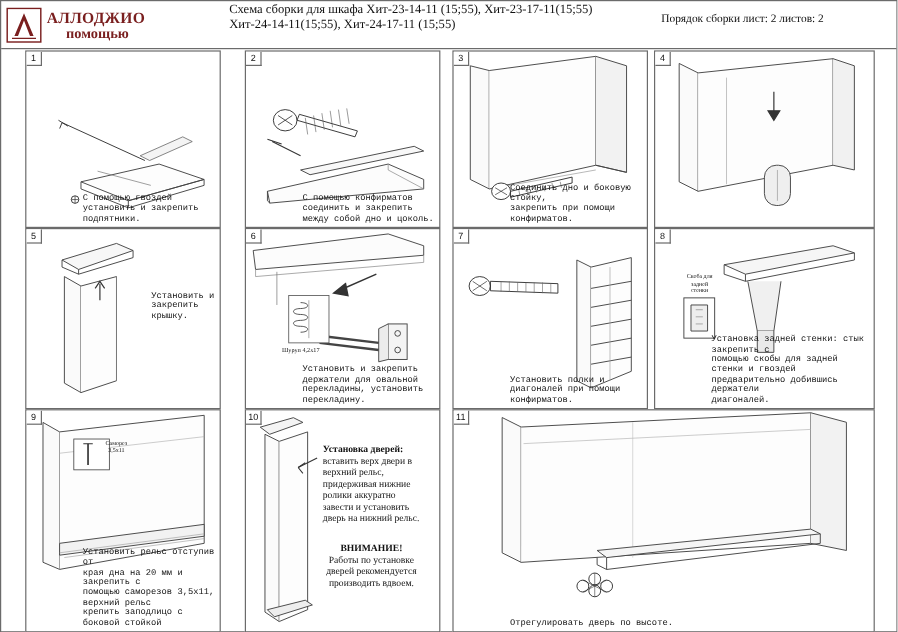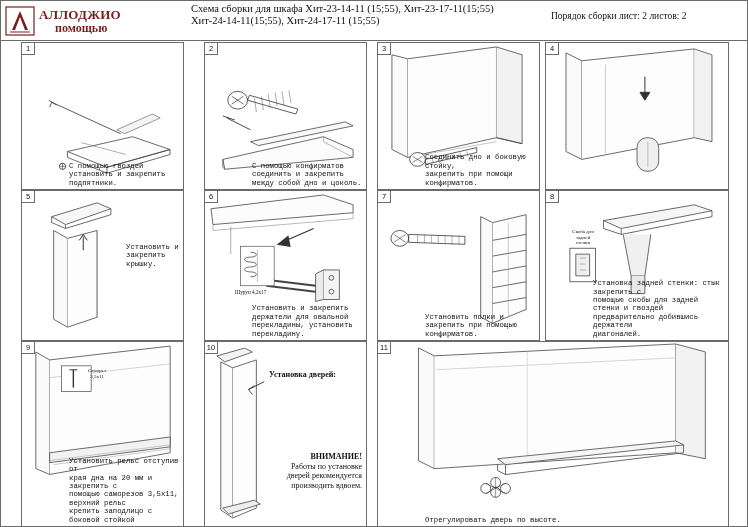--- a/index.html
+++ b/index.html
@@ -302,21 +302,21 @@
           <g fill="none" stroke="#444" stroke-width="0.8">
             <path d="M104 26 L104 128 L116 134 L116 32 Z" fill="#fafafa"></path>
             <path d="M116 32 L150 24 L150 120 L116 134" fill="#fdfdfd"></path>
             <path d="M116 50 L150 44 M116 66 L150 60 M116 82 L150 76 M116 98 L150 92 M116 114 L150 108"></path>
             <path d="M132 32 L132 128" stroke="#999" stroke-width="0.5"></path>
           </g>
         </svg>
       </div>
       <div class="pnum">7</div>
       <div class="ptext" style="white-space:pre-line">Установить полки и
-закрепить при помощью конфирматов.</div>
+диагоналей при помощи конфирматов.</div>
     </div>
 
     <div class="panel" style="left:544px; top:0; width:184px; height:151px;">
       <div class="art">
         <svg viewBox="0 0 184 151" xmlns="http://www.w3.org/2000/svg">
           <g fill="none" stroke="#444" stroke-width="0.8">
             <path d="M58 30 L150 14 L168 20 L76 38 Z" fill="#f6f6f6"></path>
             <path d="M58 30 L58 38 L76 44 L76 38"></path>
             <path d="M76 44 L168 26 L168 20"></path>
             <path d="M78 44 L86 86 L100 86 L106 44" fill="#f0f0f0"></path>
@@ -382,22 +382,28 @@
           <g stroke="#333" stroke-width="0.9" fill="none">
             <path d="M44 48 L60 40"></path>
             <path d="M44 48 L50 44 M44 48 L48 53"></path>
           </g>
         </svg>
       </div>
       <div class="pnum">10</div>
 
       <div class="note-box" style="left:64px; top:28px; right:4px;">
         <div class="warn">Установка дверей:</div>
-      </div>
-      <div class="note-box" style="left:52px; top:110px; right:4px; text-align:right;">
+        <div style="white-space:pre-line">вставить верх двери в
+верхний рельс,
+придерживая нижние
+ролики аккуратно
+завести и установить
+дверь на нижний рельс.</div>
+      </div>
+      <div class="note-box" style="left:52px; top:110px; right:4px; text-align:center;">
         <div class="warn">ВНИМАНИЕ!</div>
         <div style="white-space:pre-line">Работы по установке
 дверей рекомендуется
 производить вдвоем.</div>
       </div>
     </div>
 
     <div class="panel" style="left:376px; top:0; width:352px; height:186px;">
       <div class="art">
         <svg viewBox="0 0 352 186" xmlns="http://www.w3.org/2000/svg">

